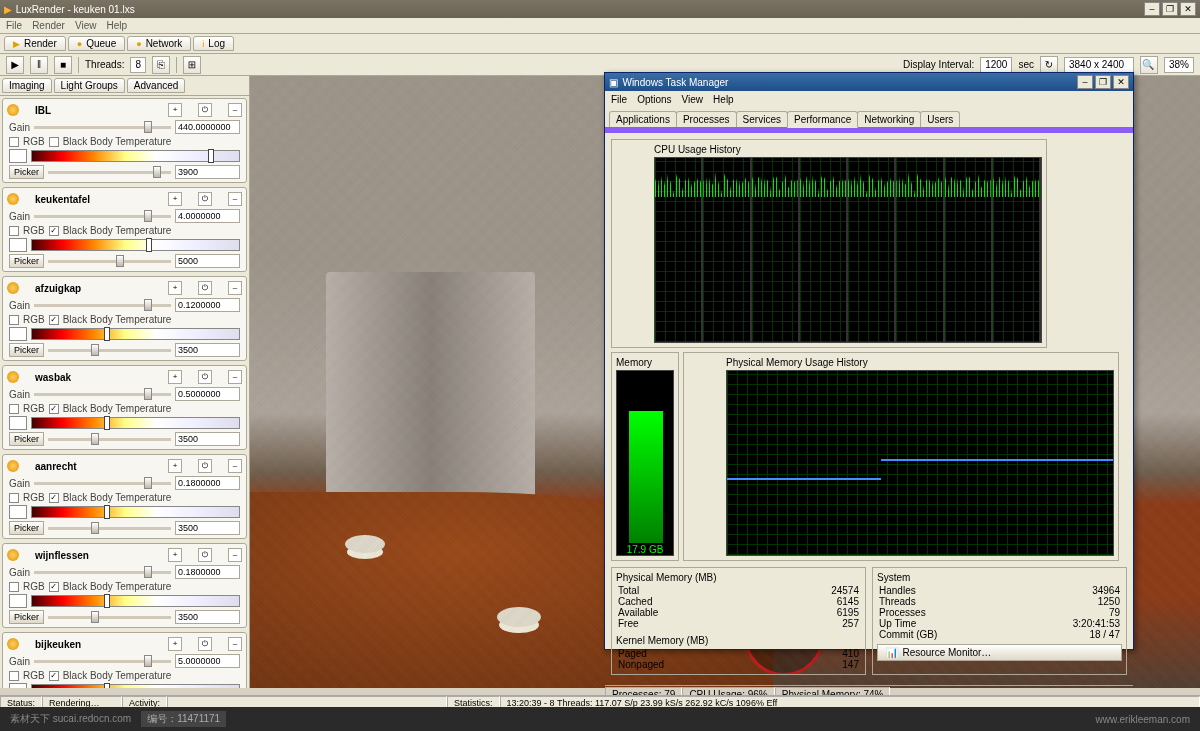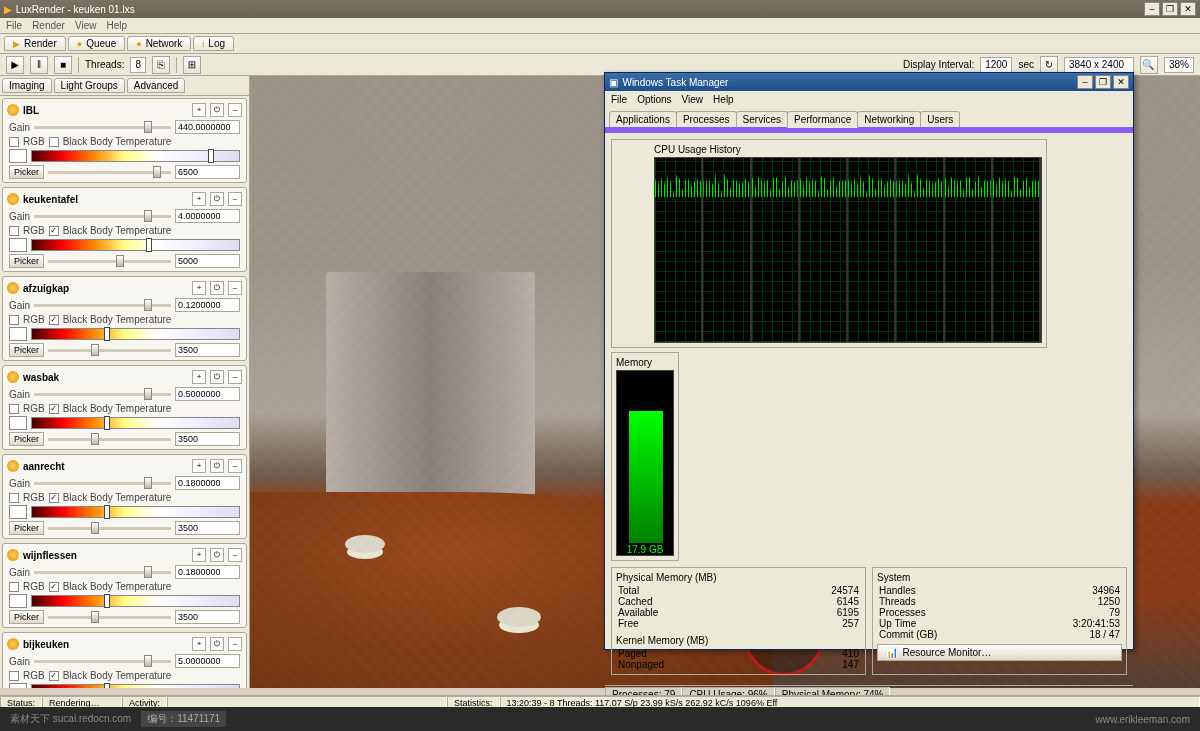--- a/index.html
+++ b/index.html
@@ -31,21 +31,21 @@
 
 .sidebar { width:250px; background:#ece9d8; border-right:1px solid #aca899; display:flex; flex-direction:column; }
 .side-tabs { display:flex; background:#ece9d8; padding:2px; gap:2px; border-bottom:1px solid #aca899; }
 .side-tabs .tab { font-size:9px; padding:1px 6px; }
 .side-scroll { flex:1; overflow-y:auto; overflow-x:hidden; padding:2px; }
 .side-scroll::-webkit-scrollbar { width:16px; }
 .side-scroll::-webkit-scrollbar-thumb { background:#c8c0b0; border:1px solid #888; }
 .side-scroll::-webkit-scrollbar-track { background:#ece9d8; }
 
 .light-panel { background:#f8f6f0; border:1px solid #aca899; border-radius:3px; margin-bottom:4px; padding:2px; }
-.light-head { display:flex; align-items:center; gap:4px; padding:2px; }
+.light-head { display:flex; align-items:center; gap:16px; padding:2px; }
 .light-head .sun { width:12px; height:12px; background:radial-gradient(#ffd060,#e09000); border-radius:50%; }
 .light-head .name { font-weight:bold; flex:1; }
 .light-head .ico { width:14px; height:14px; border:1px solid #aca899; background:#fff; font-size:8px; text-align:center; line-height:12px; cursor:pointer; }
 .light-row { display:flex; align-items:center; gap:4px; padding:1px 4px; }
 .light-row .label { color:#444; }
 .slider { flex:1; height:3px; background:#d0c8b8; position:relative; }
 .slider .thumb { position:absolute; width:8px; height:12px; background:linear-gradient(#fff,#c0b8a8); border:1px solid #888; top:-5px; }
 .light-row .val { background:#fff; border:1px solid #aca899; padding:1px 2px; width:65px; text-align:left; font-size:9px; }
 .cb { width:10px; height:10px; border:1px solid #888; background:#fff; display:inline-flex; align-items:center; justify-content:center; font-size:8px; cursor:pointer; }
 .gradient-bar { flex:1; height:12px; background:linear-gradient(90deg,#400 0%,#f00 15%,#f80 30%,#ff8 45%,#fff 60%,#eef 80%,#dde 100%); border:1px solid #888; position:relative; }
@@ -208,21 +208,21 @@
       <span style="width:18px;height:14px;background:#fff;border:1px solid #888;"></span>
       <div class="gradient-bar">
               <div class="thumb" style="left:85%"></div>
             </div>
     </div>
     <div class="light-row">
       <span class="picker-btn">Picker</span>
       <div class="slider">
               <div class="thumb" style="left:85%"></div>
             </div>
-      <span class="val">6500</span>
+      <span class="val">3900</span>
     </div>
         </div>
         <div class="light-panel">
     <div class="light-head">
       <span class="sun"></span>
       <span class="name">keukentafel</span>
       <span class="ico">+</span>
       <span class="ico">⏻</span>
       <span class="ico">–</span>
     </div>
@@ -501,20 +501,28 @@
       </div>
     </div>
     <div class="graph-row">
       <div class="tm-group">
         <div class="glabel">Memory</div>
         <div class="cpu-box">
           <div class="cpu-bar" style="height:72%;"></div>
           <div class="pct">17.9 GB</div>
         </div>
       </div>
+      <div class="tm-group hist-big">
+        <div class="glabel">Physical Memory Usage History</div>
+        <div class="hist">
+          <div class="hist-grid"></div>
+          <div class="mem-line2"></div>
+          <div class="mem-line" style="left:40%;"></div>
+        </div>
+      </div>
     </div>
     <div class="tm-stats">
       <div class="tm-group">
         <div class="glabel">Physical Memory (MB)</div>
         <div id="phys-rows">
             <div class="stat-row">
               <span>Total</span>
               <span>24574</span>
             </div>
             <div class="stat-row">

